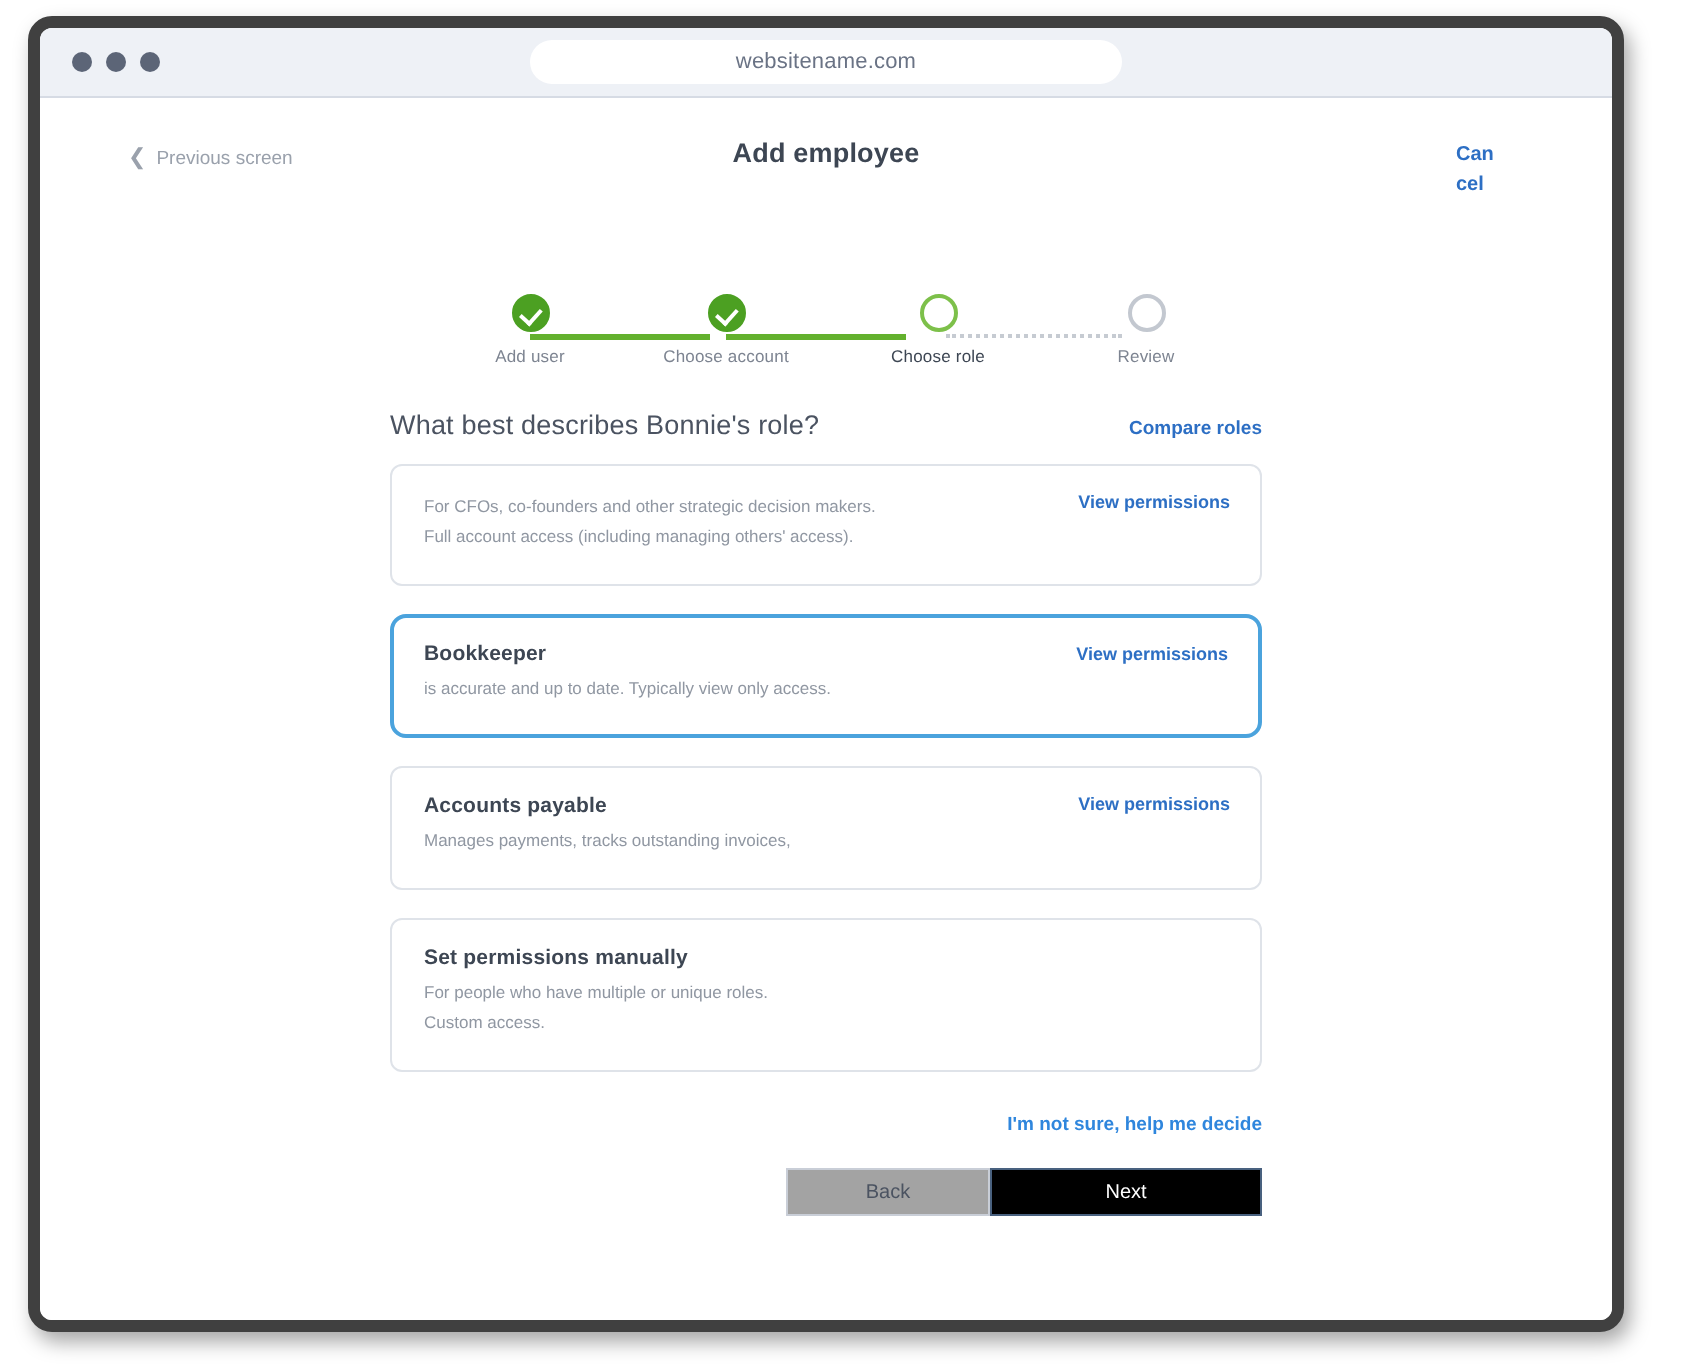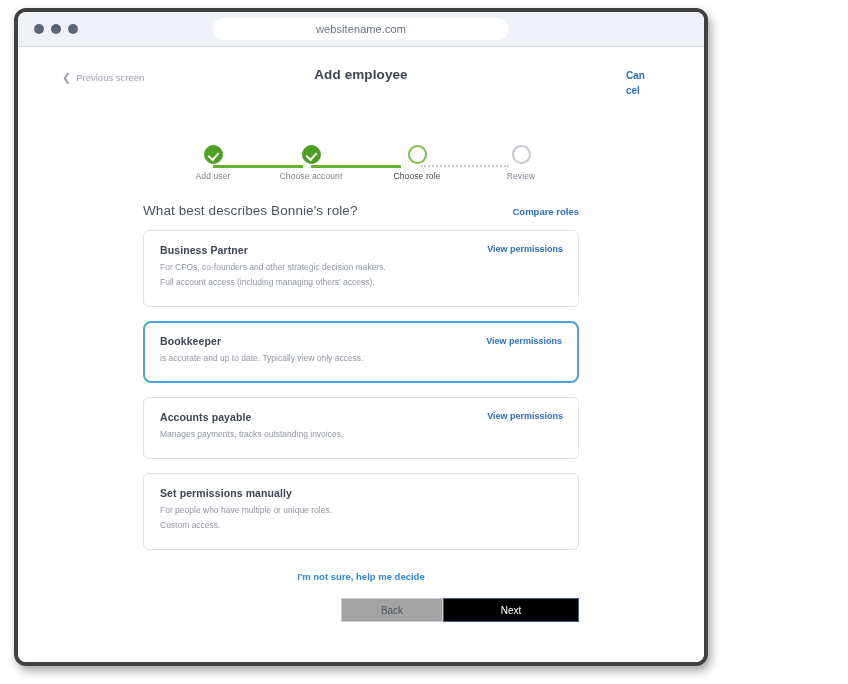--- a/index.html
+++ b/index.html
@@ -14,24 +14,24 @@
     font-family: "Liberation Sans", sans-serif;
     overflow: hidden;
     position: relative;
   }
 
   
   .browser-window {
     position: absolute;
     left: 14px;
     top: 8px;
-    width: 694px;
+    width: 798px;
     height: 658px;
     background: #ffffff;
-    border: 4px solid #404040;
+    border: 6px solid #404040;
     border-radius: 12px;
     box-sizing: border-box;
     overflow: hidden;
     box-shadow: 3px 5px 10px rgba(0,0,0,0.35);
   }
 
   
   .browser-chrome {
     height: 34px;
     background: #eef1f6;
@@ -263,21 +263,21 @@
     top: 13px;
     font-size: 9px;
     font-weight: bold;
     color: #2d6fc4;
     cursor: pointer;
     white-space: nowrap;
   }
 
   
   .help-row {
-    text-align: center;
+    text-align: right;
     margin-top: 16px;
     margin-bottom: 14px;
   }
   .help-link {
     font-size: 9.5px;
     font-weight: bold;
     color: #2f86dd;
     cursor: pointer;
   }
   .button-row {
@@ -360,21 +360,20 @@
     </div>
 
     <div class="content">
 
       <div class="content-head">
         <div class="question">What best describes Bonnie's role?</div>
         <div class="compare-link">Compare roles</div>
       </div>
 
       <div class="card">
-        <div class="card-title">Business Partner</div>
         <div class="card-desc">
           <div>For CFOs, co-founders and other strategic decision makers.</div>
           <div>Full account access (including managing others' access).</div>
         </div>
         <div class="view-permissions">View permissions</div>
       </div>
 
       <div class="card selected">
         <div class="card-title">Bookkeeper</div>
         <div class="card-desc">

